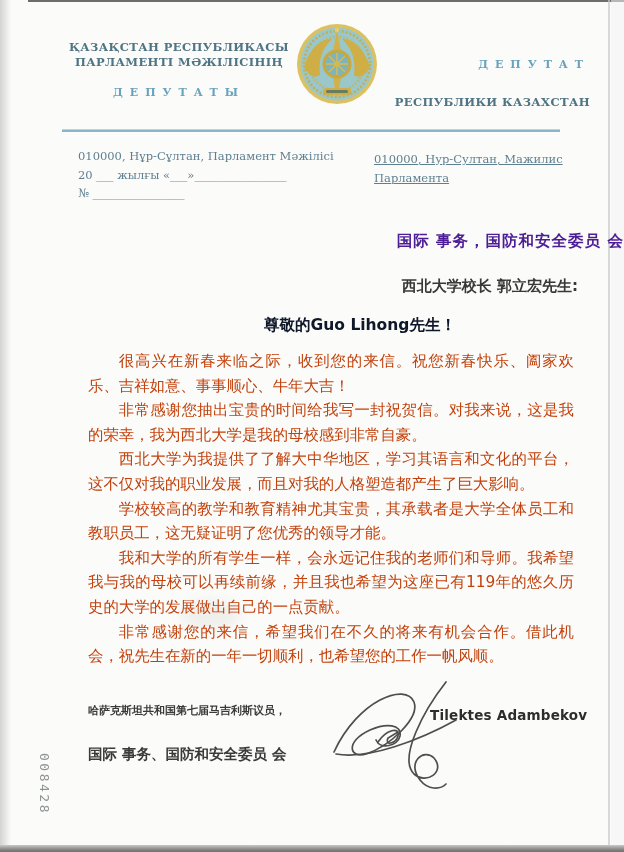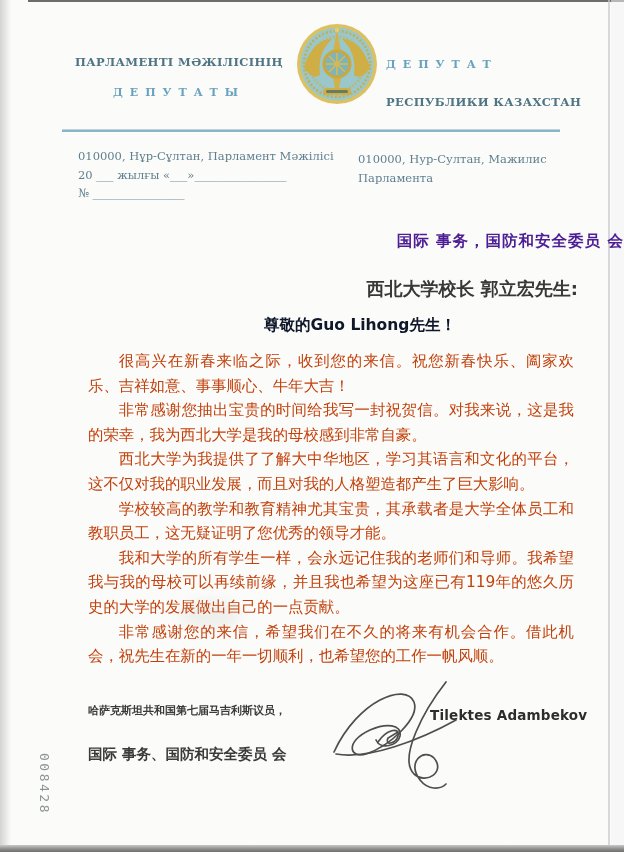--- a/index.html
+++ b/index.html
@@ -15,43 +15,43 @@
   .edge-fold{position:absolute;top:0;left:608px;width:2px;height:100%;background:#c6cacb;opacity:.7;}
   .edge-right{position:absolute;top:0;right:0;width:13px;height:100%;background:#f2f4f4;opacity:.55;}
   .edge-bottom{position:absolute;bottom:0;left:0;right:0;height:7px;
     background:linear-gradient(180deg,#c9c9c7 0%,#8b8b89 60%,#6f6f6d 100%);}
   .smudge{position:absolute;border-radius:50%;filter:blur(6px);background:#d9d9d5;opacity:.35;}
 
   
   .lh-left{position:absolute;left:60px;top:40px;width:238px;text-align:center;
     font-family:"DejaVu Serif",serif;font-weight:bold;font-size:11.5px;line-height:15px;
     color:var(--header-teal,#4f7484);letter-spacing:.4px;}
-  .lh-right{position:absolute;left:386px;top:57px;width:204px;text-align:left;
+  .lh-right{position:absolute;left:386px;top:57px;width:204px;text-align:right;
     font-family:"DejaVu Serif",serif;font-weight:bold;font-size:11.5px;line-height:15px;
     color:var(--header-teal,#4f7484);letter-spacing:.4px;}
   .lh-deputy{display:block;color:var(--accent-blue,#69a2be);letter-spacing:7px;font-size:11px;}
   .lh-left .lh-deputy{margin-top:15px;}
   .lh-right .lh-deputy{margin-bottom:8px;}
   .emblem{position:absolute;left:296px;top:23px;width:82px;height:82px;}
 
   .separator{position:absolute;left:62px;top:129px;width:498px;height:3px;
     background:linear-gradient(180deg,#d4e6ec 0%,#9cc2cf 35%,var(--line-teal,#6fa3b5) 70%,#b3d0da 100%);}
 
   
   .addr{position:absolute;font-family:"DejaVu Serif",serif;font-size:11.5px;line-height:18.5px;
     color:var(--addr-gray,#5d7f90);}
   .addr-left{left:78px;top:147px;width:280px;}
-  .addr-right{left:358px;top:150px;width:236px;}
+  .addr-right{left:374px;top:150px;width:236px;text-decoration:underline;}
 
   
   .cjk{font-family:"DejaVu Sans",sans-serif;}
   .committee-title{position:absolute;left:0;top:231px;width:100%;text-align:right;
     font-size:15.5px;font-weight:bold;color:#4c1d95;letter-spacing:1px;}
   .addressee{position:absolute;left:0;top:277px;width:100%;padding-right:46px;box-sizing:border-box;
-    text-align:right;font-size:18px;font-weight:bold;color:#383838;}
+    text-align:right;font-size:15px;font-weight:bold;color:#383838;}
   .salutation{position:absolute;left:0;top:315px;width:100%;text-align:center;
     font-size:15.5px;font-weight:bold;color:#0f172a;margin-left:48px;}
   .body-text{position:absolute;left:88px;top:349px;width:486px;
     font-size:15.4px;line-height:24.6px;text-align:justify;color:#c2410c;}
   .body-text p{margin:0;text-indent:2em;}
   .signoff1{position:absolute;left:88px;top:703px;font-size:11px;font-weight:bold;color:#3a3a3a;}
   .signoff2{position:absolute;left:88px;top:745px;font-size:14.5px;font-weight:bold;color:#3a3a3a;}
   .signature{position:absolute;left:328px;top:680px;width:152px;height:115px;}
   .signer-name{position:absolute;left:430px;top:707px;font-size:13.5px;font-weight:bold;
     color:#2d2d2d;letter-spacing:.2px;}
@@ -66,21 +66,21 @@
 <div class="page">
 
   <div class="edge-top"></div>
   <div class="edge-left"></div>
   <div class="edge-fold"></div>
   <div class="edge-right"></div>
   <div class="edge-bottom"></div>
   <div class="smudge" style="left:180px;top:600px;width:60px;height:30px;"></div>
 
   <div class="lh-left">
-    <br>
+    <span>ҚАЗАҚСТАН РЕСПУБЛИКАСЫ</span><br>
     <span>ПАРЛАМЕНТІ МӘЖІЛІСІНІҢ</span>
     <span class="lh-deputy">ДЕПУТАТЫ</span>
   </div>
 
   <svg class="emblem" viewBox="0 0 82 82">
     <circle cx="41" cy="41" r="40" fill="#dcc162"></circle>
     <circle cx="41" cy="41" r="36.5" fill="#9ac7c9"></circle>
     <circle cx="41" cy="41" r="33" fill="none" stroke="#c9a83e" stroke-width="2.5" stroke-dasharray="2 2" opacity=".8"></circle>
     <circle cx="41" cy="41" r="27" fill="none" stroke="#cfae45" stroke-width="3" stroke-dasharray="1.5 2" opacity=".7"></circle>
     <path d="M41 6 L47 40 L35 40 Z" fill="#d2b14c"></path>

